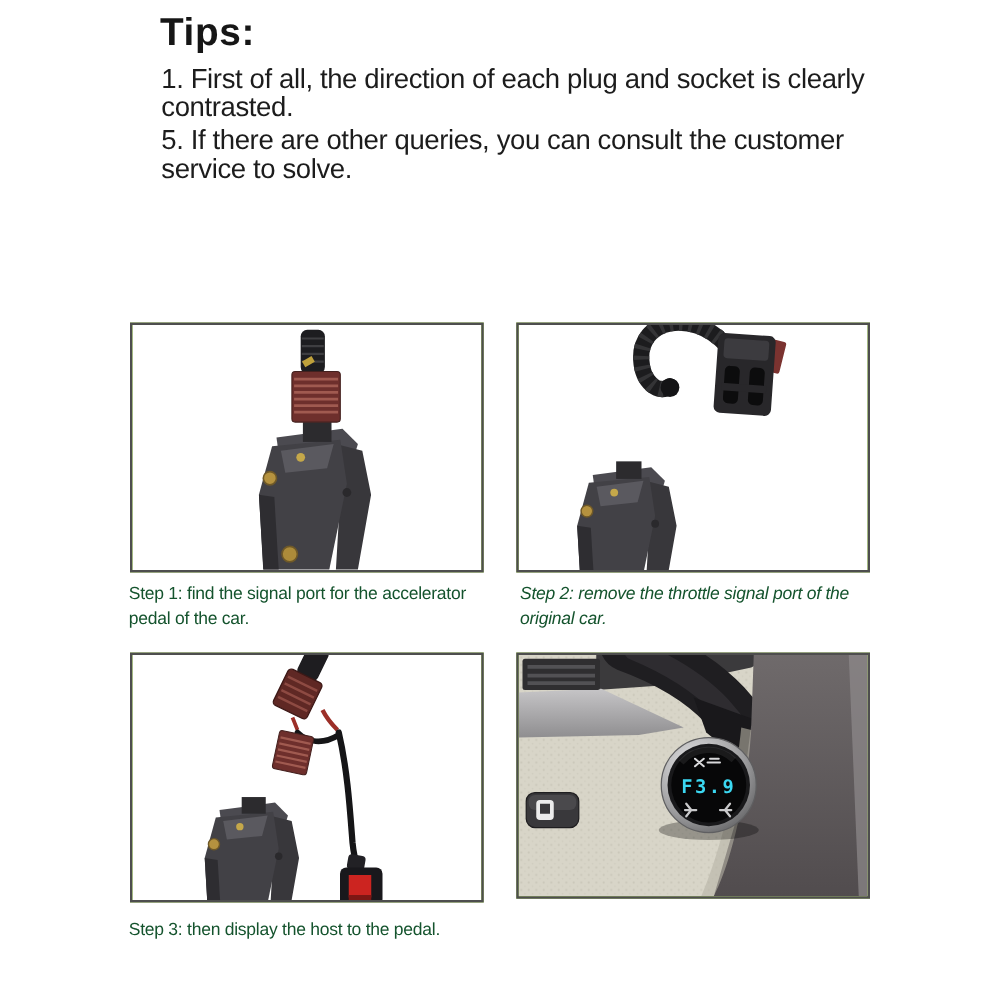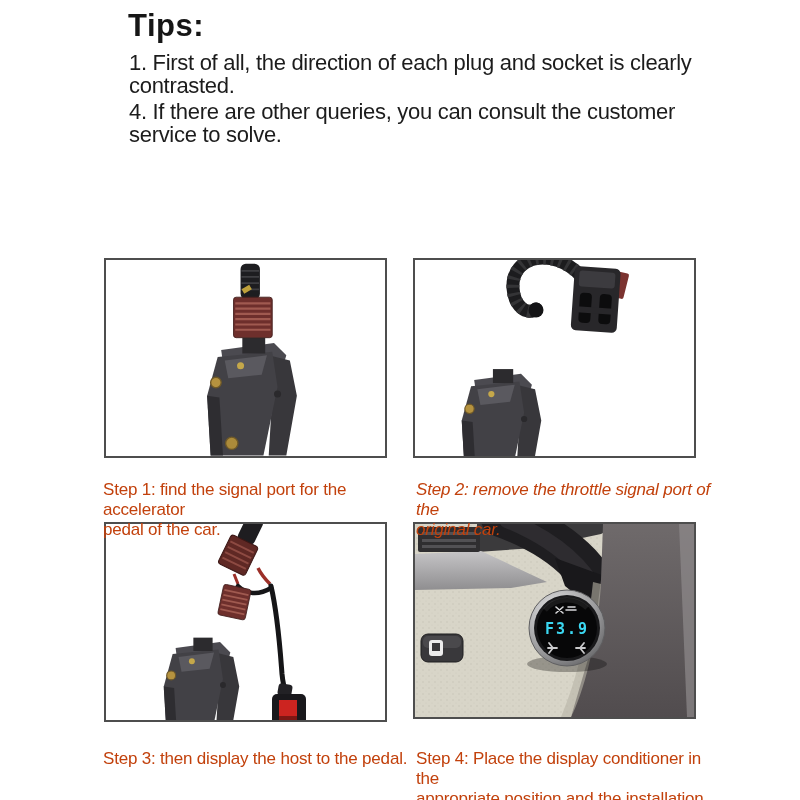--- a/index.html
+++ b/index.html
@@ -9,39 +9,39 @@
          letter-spacing:0.5px;color:#161616;}
   .tips{position:absolute;left:129px;top:52px;width:572px;}
   .tip{margin:0 0 4px 0;font-size:22px;line-height:22.5px;letter-spacing:-0.3px;
        white-space:pre-line;color:#1c1c1c;}
   .figure{position:absolute;border:2px solid #4e4e4e;background:#bef264;box-sizing:border-box;}
   .figure svg{display:block;}
   #fig1{left:104px;top:258px;width:283px;height:200px;}
   #fig2{left:413px;top:258px;width:283px;height:200px;}
   #fig3{left:104px;top:522px;width:283px;height:200px;}
   #fig4{left:413px;top:522px;width:283px;height:197px;}
-  .caption{position:absolute;font-size:17px;line-height:20px;letter-spacing:-0.2px;
-           white-space:pre-line;color:#c2410c;margin-top:16px;}
+  .caption{position:absolute;font-size:14px;line-height:20px;letter-spacing:-0.2px;
+           white-space:pre-line;color:#14532d;}
   #cap1{left:103px;top:464px;width:305px;}
   #cap2{left:416px;top:464px;width:300px;font-style:italic;}
   #cap3{left:103px;top:733px;width:305px;}
   #cap4{left:416px;top:733px;width:300px;}
   .hidden-defs{position:absolute;width:0;height:0;overflow:hidden;}
 </style>
 </head>
 <body>
 
 <div class="page">
 
   <div class="title">Tips:</div>
 
   <div class="tips">
     <p class="tip">1. First of all, the direction of each plug and socket is clearly
 contrasted.</p>
-    <p class="tip">4. If there are other queries, you can consult the customer
+    <p class="tip">5. If there are other queries, you can consult the customer
 service to solve.</p>
   </div>
 
   <svg class="hidden-defs" aria-hidden="true">
     <defs>
       <g id="pedal-base">
         <polygon points="40,100 100,92 114,106 108,126 44,130" fill="#4b4a50"></polygon>
         <polygon points="94,106 118,112 126,152 114,220 94,220 98,152" fill="#38373b"></polygon>
         <polygon points="36,108 98,102 104,142 88,220 28,220 24,152" fill="#424146"></polygon>
         <polygon points="44,112 92,106 86,128 48,132" fill="#5a595f"></polygon>
@@ -197,17 +197,14 @@
         </g>
       </g>
     </svg>
   </div>
 
   <div class="caption" id="cap1">Step 1: find the signal port for the accelerator
 pedal of the car.</div>
   <div class="caption" id="cap2">Step 2: remove the throttle signal port of the
 original car.</div>
   <div class="caption" id="cap3">Step 3: then display the host to the pedal.</div>
-  <div class="caption" id="cap4">Step 4: Place the display conditioner in the
-appropriate position and the installation is
-complete.</div>
 
 </div>
 
 </body></html>

